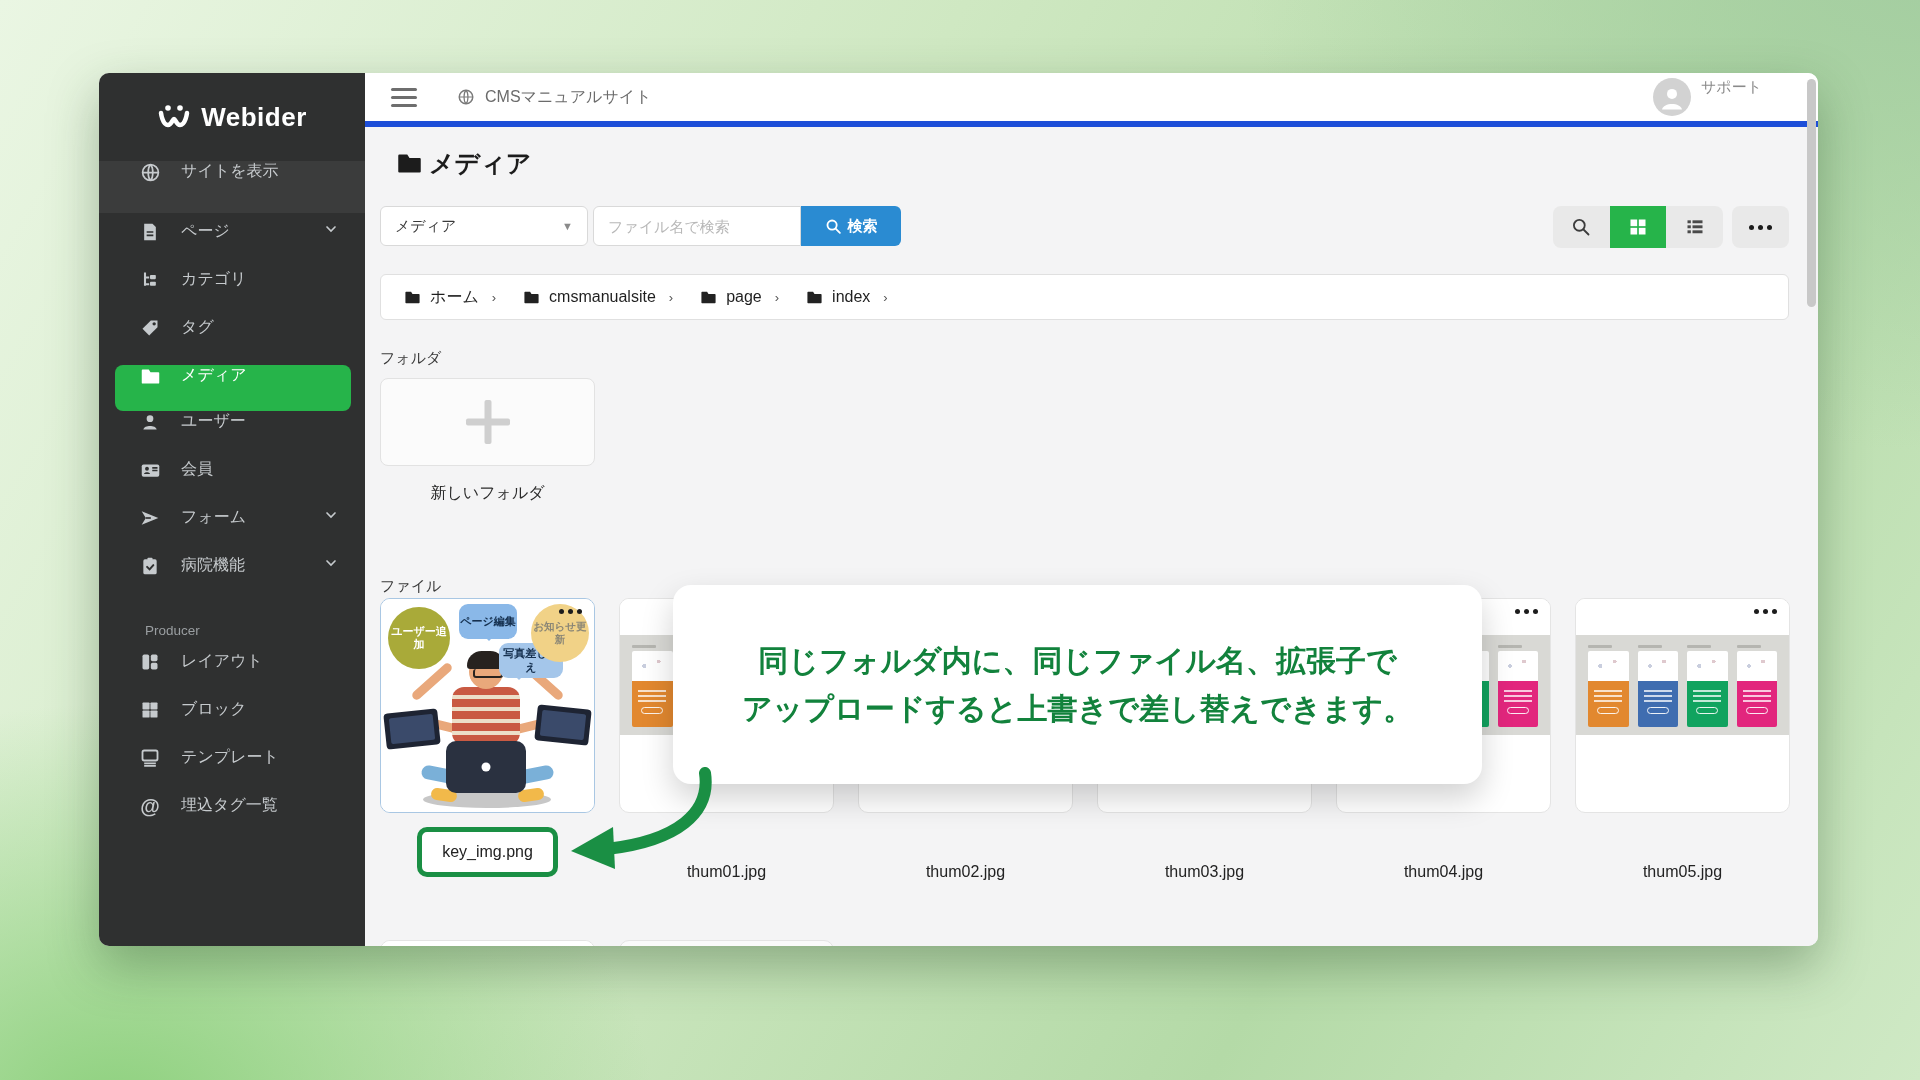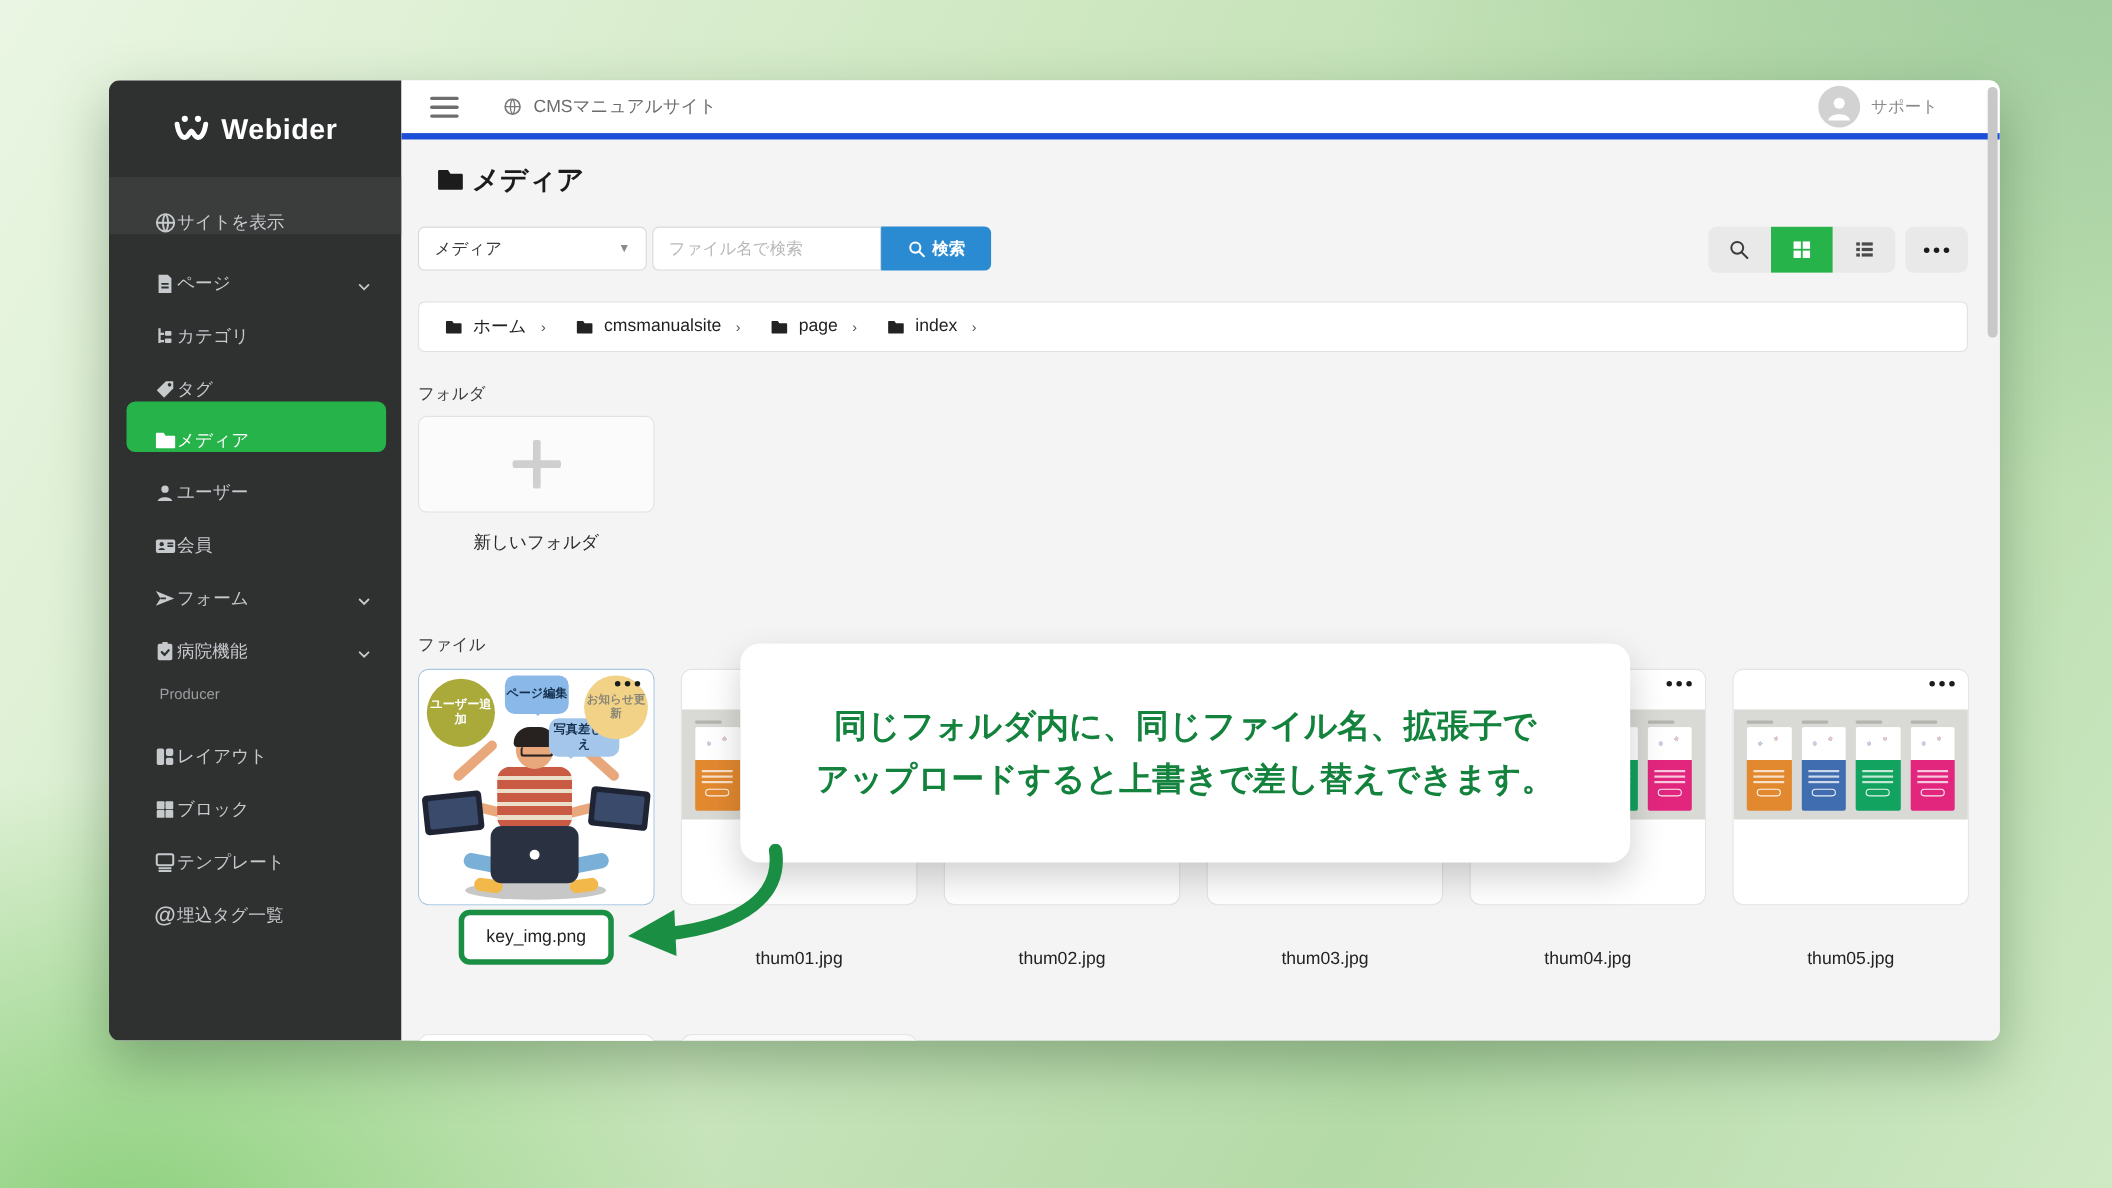--- a/index.html
+++ b/index.html
@@ -15,39 +15,39 @@
   
   .window { position:absolute; left:99px; top:73px; width:1719px; height:873px;
     border-radius:10px; overflow:hidden; background:#f4f4f5;
     box-shadow:0 20px 50px rgba(35,70,35,.35); }
 
   
   .sidebar { position:absolute; left:0; top:0; width:266px; height:100%;
     background:#2f3030; display:flex; flex-direction:column; }
   .logo-row { height:88px; display:flex; align-items:center; justify-content:center; gap:10px; cursor:pointer; }
   .logo-text { color:#fff; font-size:26px; font-weight:bold; letter-spacing:.5px; }
-  .side-item { height:48px; display:flex; align-items:flex-end; gap:0; padding-left:40px;
+  .side-item { height:48px; display:flex; align-items:flex-start; gap:20px; padding-left:40px;
     color:#c6cacd; font-size:16px; cursor:pointer; }
   .side-item .chev { margin-left:auto; margin-right:26px; display:flex; }
   .site-row { background:#3b3c3c; height:52px; margin-bottom:8px; }
   .side-item.active { background:#26b44a; color:#fff; margin:0 14px 0 16px; padding-left:24px;
     height:46px; border-radius:8px; }
   .icon20 { width:22px; height:22px; display:flex; align-items:center; justify-content:center; flex:none; }
   .producer-label { height:42px; display:flex; align-items:center; padding-left:26px;
     color:#9a9ea1; font-size:13.5px; margin-top:6px;margin-left:20px; }
   .at-glyph { font-size:20px; font-weight:bold; color:#c6cacd; line-height:1; }
 
   
   .main { position:absolute; left:266px; top:0; right:0; bottom:0; }
   .topbar { position:absolute; left:0; right:0; top:0; height:54px; background:#fff;
     border-bottom:6px solid #1d4ed8; display:flex; align-items:center; }
   .hamburger { margin-left:26px; width:26px; display:flex; flex-direction:column; gap:5px; cursor:pointer; }
   .hamburger span { height:3px; background:#6e6e6e; border-radius:2px; }
   .site-title { display:flex; align-items:center; gap:8px; margin-left:38px; color:#6b6b6b; font-size:16px; cursor:pointer; }
-  .topbar-right { margin-left:auto; margin-right:56px; display:flex; align-items:center; gap:10px; cursor:pointer; }
+  .topbar-right { margin-left:auto; margin-right:56px; display:flex; gap:10px; cursor:pointer; }
   .avatar { width:38px; height:38px; border-radius:50%; background:#d2d2d2; overflow:hidden;
     display:flex; align-items:center; justify-content:center; }
   .support-label { color:#8a8a8a; font-size:15px; }
 
   .content { position:absolute; left:0; right:0; top:54px; bottom:0; background:#f4f4f5; }
 
   .page-title { position:absolute; left:30px; top:20px; display:flex; align-items:center; gap:6px;
     font-size:25px; font-weight:bold; color:#1c1c1c; }
 
   .filter-row { position:absolute; left:15px; top:79px; right:29px; height:40px; }
@@ -83,21 +83,21 @@
     border:1px solid #e2e2e2; border-radius:8px; display:flex; align-items:center; justify-content:center;
     cursor:pointer; }
   .plus { position:relative; width:44px; height:44px; }
   .plus:before, .plus:after { content:""; position:absolute; background:#cfcfcf; border-radius:2px; }
   .plus:before { left:50%; top:0; width:7px; height:100%; transform:translateX(-50%); }
   .plus:after { top:50%; left:0; height:7px; width:100%; transform:translateY(-50%); }
   .new-folder-label { position:absolute; left:15px; top:356px; width:215px; text-align:center;
     font-size:16px; color:#2a2a2a; }
 
   
-  .file-card { position:absolute; top:481px; width:215px; height:215px; background:#fff;
+  .file-card { position:absolute; top:471px; width:215px; height:215px; background:#fff;
     border:1px solid #e4e4e4; border-radius:10px; overflow:hidden; cursor:pointer; z-index:1; }
   .file-card.key { border:1px solid #a9c7e3; }
   .card-menu { position:absolute; right:12px; top:10px; z-index:6; cursor:pointer; }
   .thumb-top { height:36px; background:#fff; }
   .thumb-band { height:100px; background:#d9d9d5; display:flex; gap:9px; padding:10px 12px 8px; }
   .mini { width:41px; display:flex; flex-direction:column; border-radius:2px; }
   .mini-lbl { width:60%; height:3px; background:#b5b5b0; margin-bottom:3px; border-radius:1px; }
   .mini-top { height:30px; background:#fff; border-radius:2px 2px 0 0;
     background-image:radial-gradient(circle 2px at 30% 50%, #c9cede 0 2px, transparent 2px),
       radial-gradient(circle 2px at 65% 35%, #dfc9ce 0 2px, transparent 2px); }

